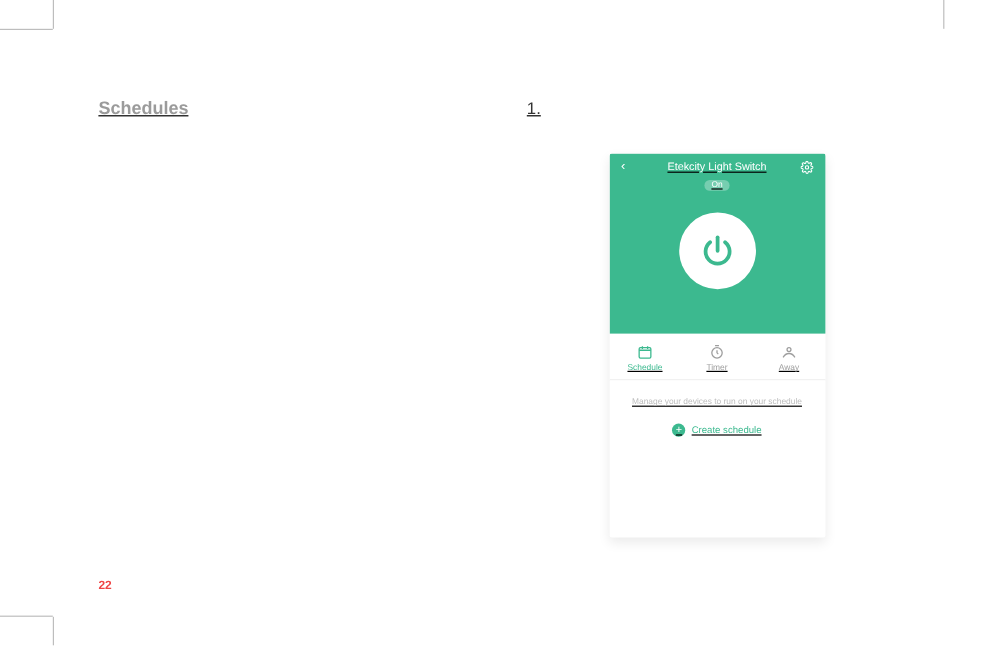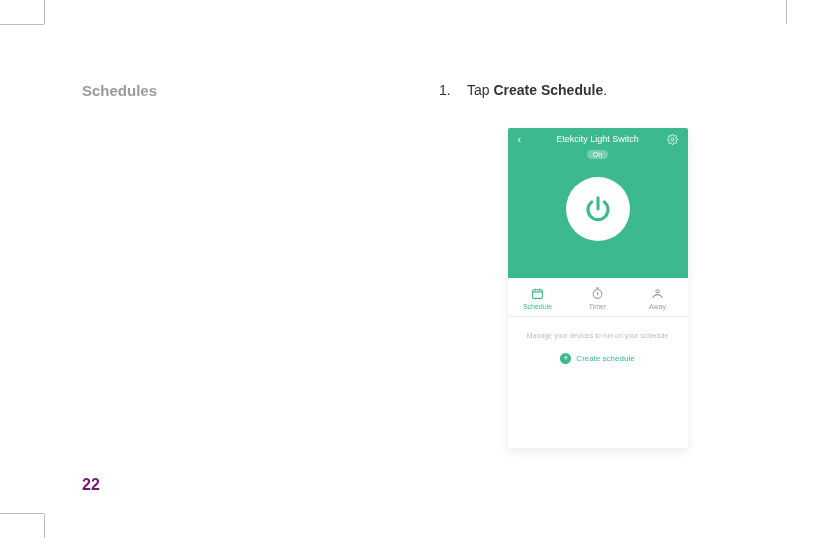--- a/index.html
+++ b/index.html
@@ -20,20 +20,21 @@
 
   .page {
     position: absolute;
     left: 82px; top: 82px; right: 82px; bottom: 40px;
     display: flex;
     gap: 40px;
   }
   .col {
     flex: 1 1 0;
     min-width: 0;
+    text-decoration: underline;
   }
   .sec-title {
     font-size: 15px;
     font-weight: bold;
     color: #9b9b9b;
     margin-bottom: 10px;
   }
   .body-text {
     font-size: 14px;
     line-height: 1.35;
@@ -153,46 +154,43 @@
     width: 11px; height: 11px; border-radius: 50%;
     background: #3cb98f; color: #fff;
     display: flex; align-items: center; justify-content: center;
     font-size: 9px; line-height: 1;
   }
 
   .page-num {
     position: absolute;
     left: 82px;
     bottom: 44px;
-    font-size: 16px;
+    font-size: 10px;
     font-weight: bold;
-    color: #701a75;
+    color: #ef4444;
   }
 </style>
 </head>
 <body>
 
 <div class="crop-v"></div>
 <div class="crop-h"></div>
 <div class="crop-v2"></div>
 <div class="crop-v-b"></div>
 <div class="crop-h-b"></div>
 
 <div class="page">
 
   <div class="col">
     <div class="sec-title">Schedules</div>
   </div>
 
   <div class="col">
     <div class="step-row">
       <div class="step-num">1.</div>
-      <div>
-        <span>Tap </span><strong>Create Schedule</strong><span>.</span>
-      </div>
     </div>
 
     <div class="phone-wrap">
       <div class="phone">
 
         <div class="ph-header">
           <div class="ph-bar">
             <span class="ph-back">‹</span>
             <span class="ph-title">Etekcity Light Switch</span>
             <span class="ph-gear">

